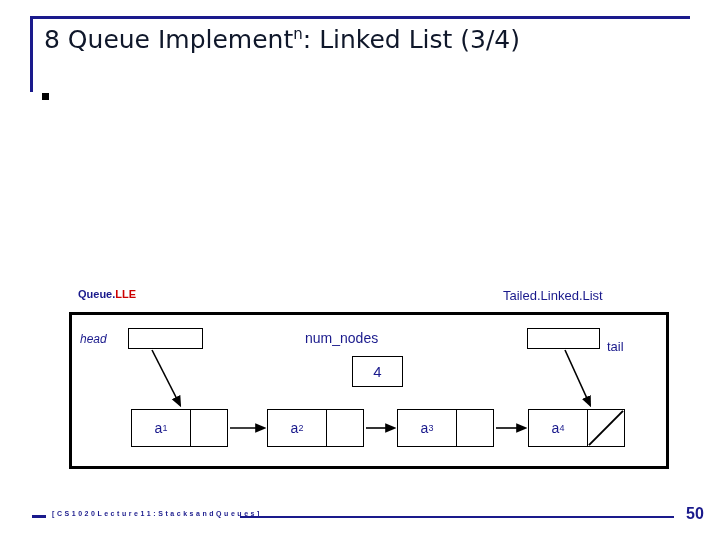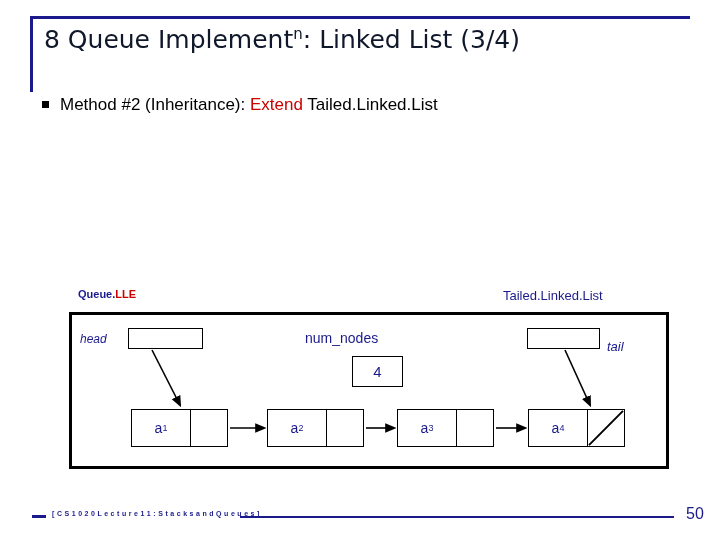--- a/index.html
+++ b/index.html
@@ -115,21 +115,20 @@
     top: 332px;
     font-size: 12px;
     font-style: italic;
     color: #1a1a8c;
   }
   .lbl-tail {
     position: absolute;
     left: 607px;
     top: 339px;
     font-size: 13px;
-    font-style: italic;
     color: #1a1a8c;
   }
   .lbl-numnodes {
     position: absolute;
     left: 305px;
     top: 330px;
     font-size: 14px;
     color: #1a1a8c;
   }
 
@@ -245,39 +244,38 @@
     top: 516px;
     width: 434px;
     height: 2px;
     background: #1a1a8c;
   }
   .page-number {
     position: absolute;
     left: 686px;
     top: 505px;
     font-size: 16px;
-    font-weight: normal;
+    font-weight: bold;
     color: #1a1a8c;
     text-align: center;
   }
 </style>
 </head>
 <body>
 
 <div class="title-rule-top"></div>
 <div class="title-rule-left"></div>
 
 <div class="slide-title">
   <span>8</span>
   <span>Queue Implement</span><sup>n</sup><span>: Linked List (3/4)</span>
 </div>
 
 <div class="bullet-row">
   <span class="bullet-mark"></span>
-  <span class="bullet-text"><span>Method #2 (Inheritance): </span><span class="accent">Extend</span><span> Tailed.Linked.List</span></span>
 </div>
 
 <div class="lbl-queuelle"><span>Queue.</span><span class="red">LLE</span></div>
 <div class="lbl-tailed">Tailed.Linked.List</div>
 
 <div class="diagram-box"></div>
 
 <div class="lbl-head">head</div>
 <div class="lbl-tail">tail</div>
 <div class="lbl-numnodes">num_nodes</div>

